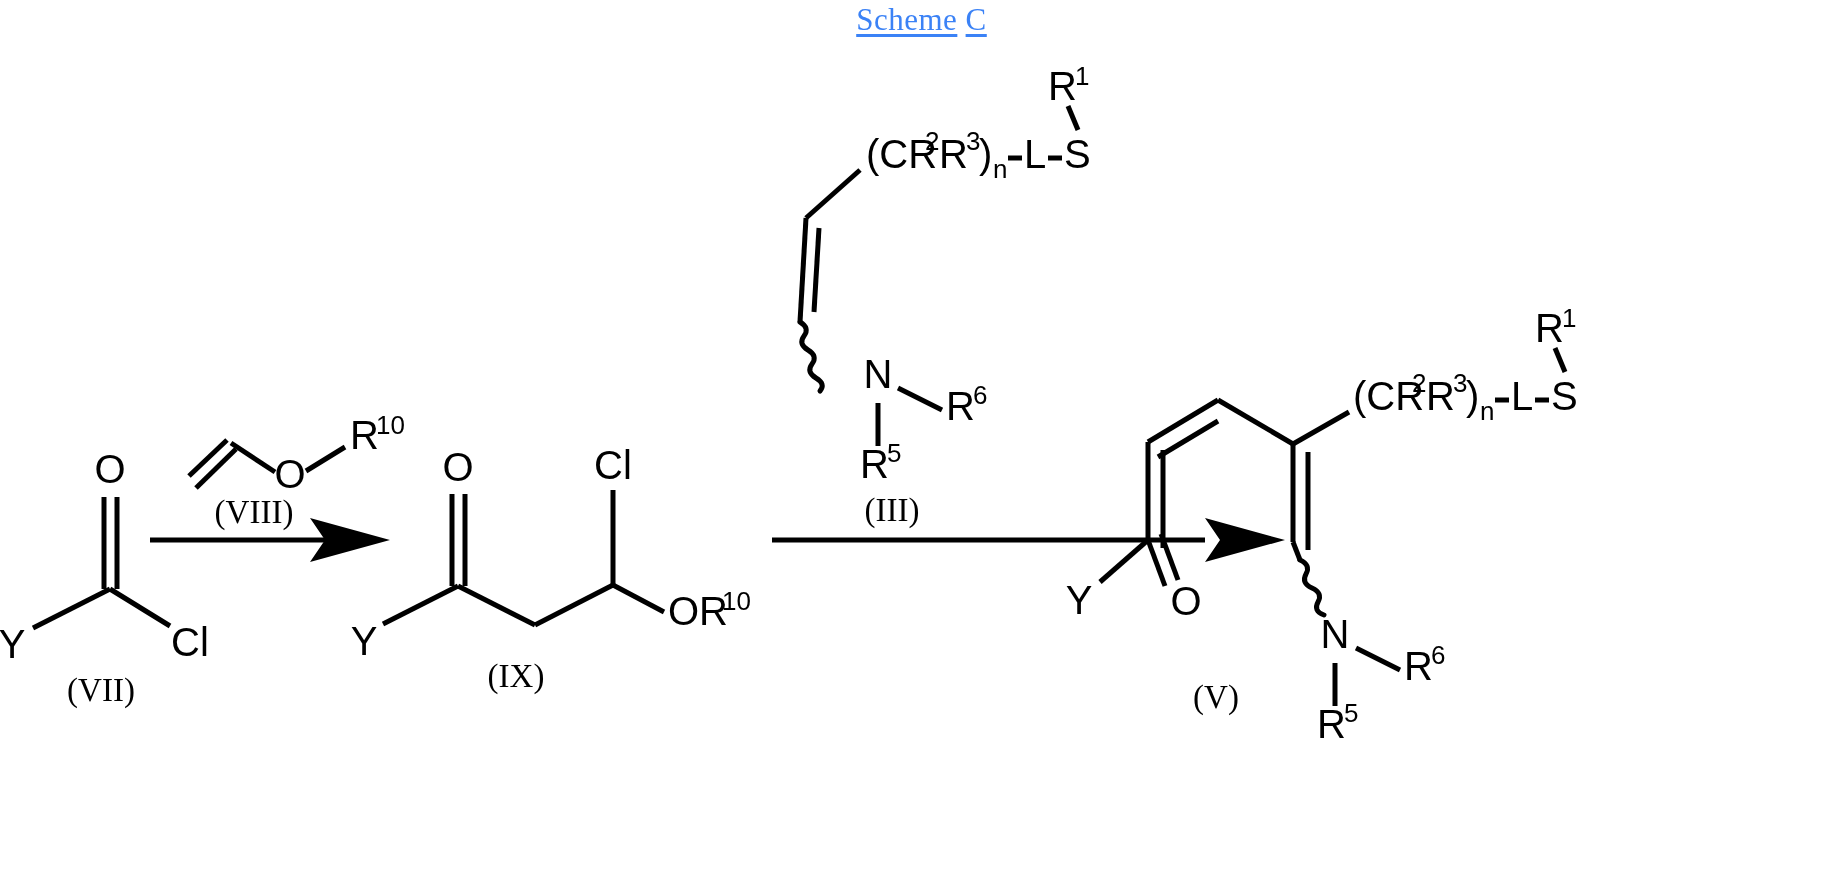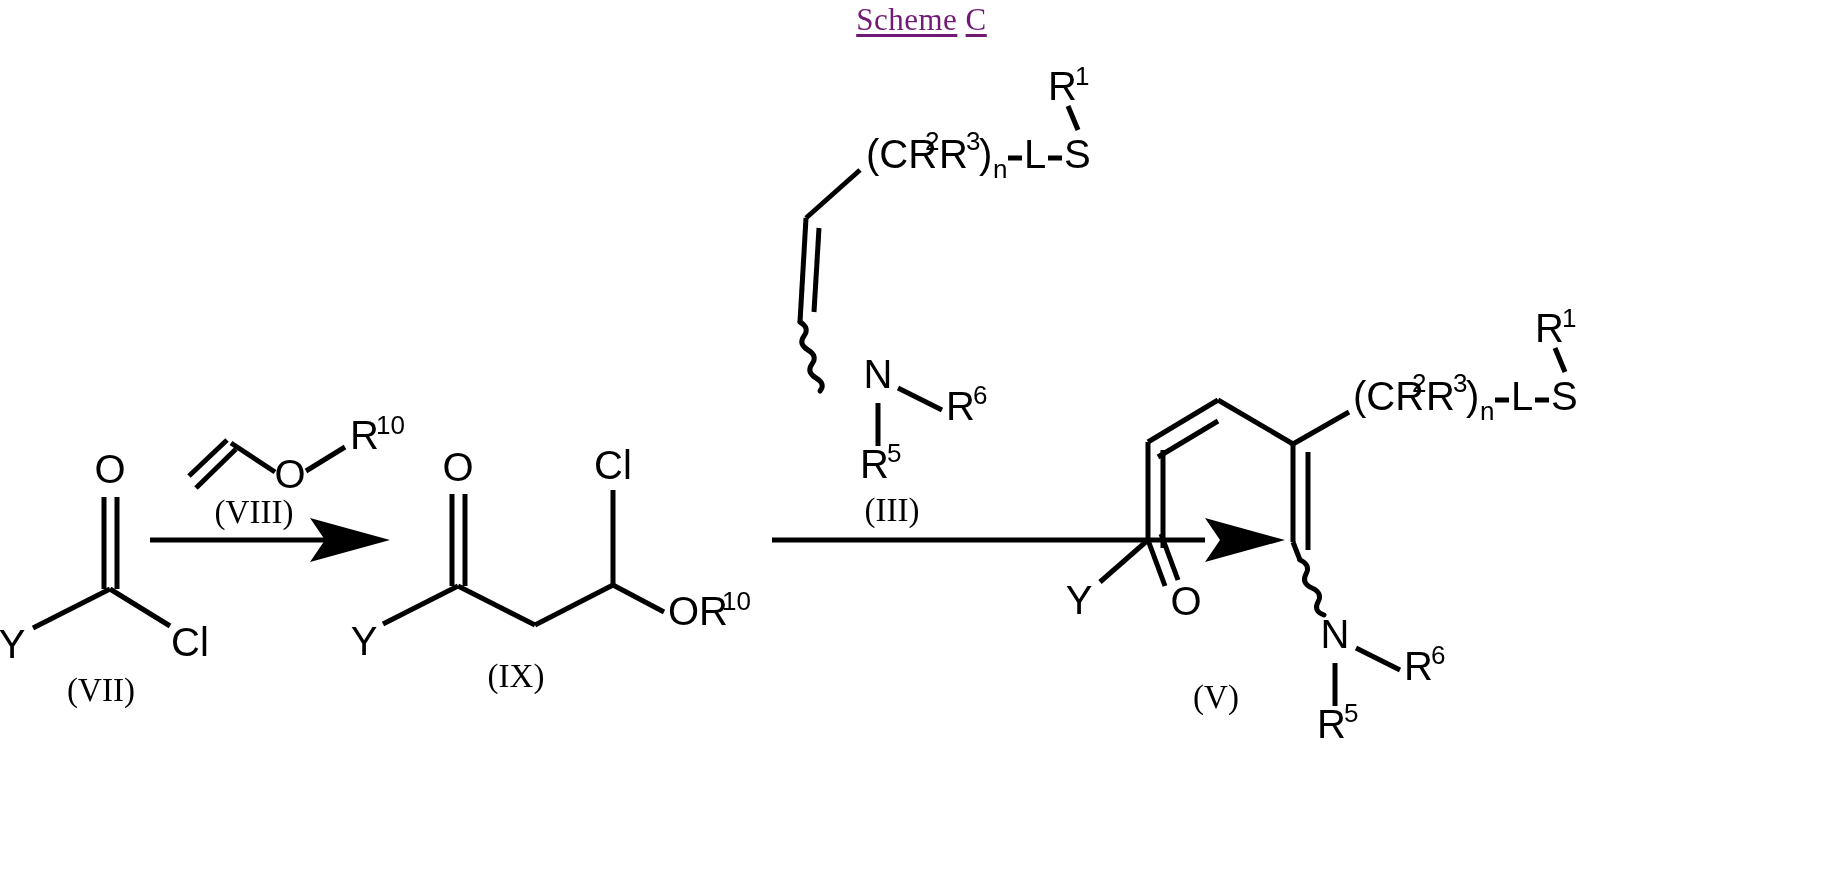--- a/index.html
+++ b/index.html
@@ -16,21 +16,21 @@
     overflow: hidden;
   }
   #scheme-title {
     position: absolute;
     top: 2px;
     left: 0;
     width: 1843px;
     text-align: center;
     font-family: "Liberation Serif", serif;
     font-size: 31px;
-    color: #701a75;
+    color: #3b82f6;
     letter-spacing: 0.5px;
   }
   #scheme-title .t-underline {
     text-decoration: underline;
     text-underline-offset: 4px;
   }
   .svg-layer {
     position: absolute;
     top: 0;
     left: 0;

